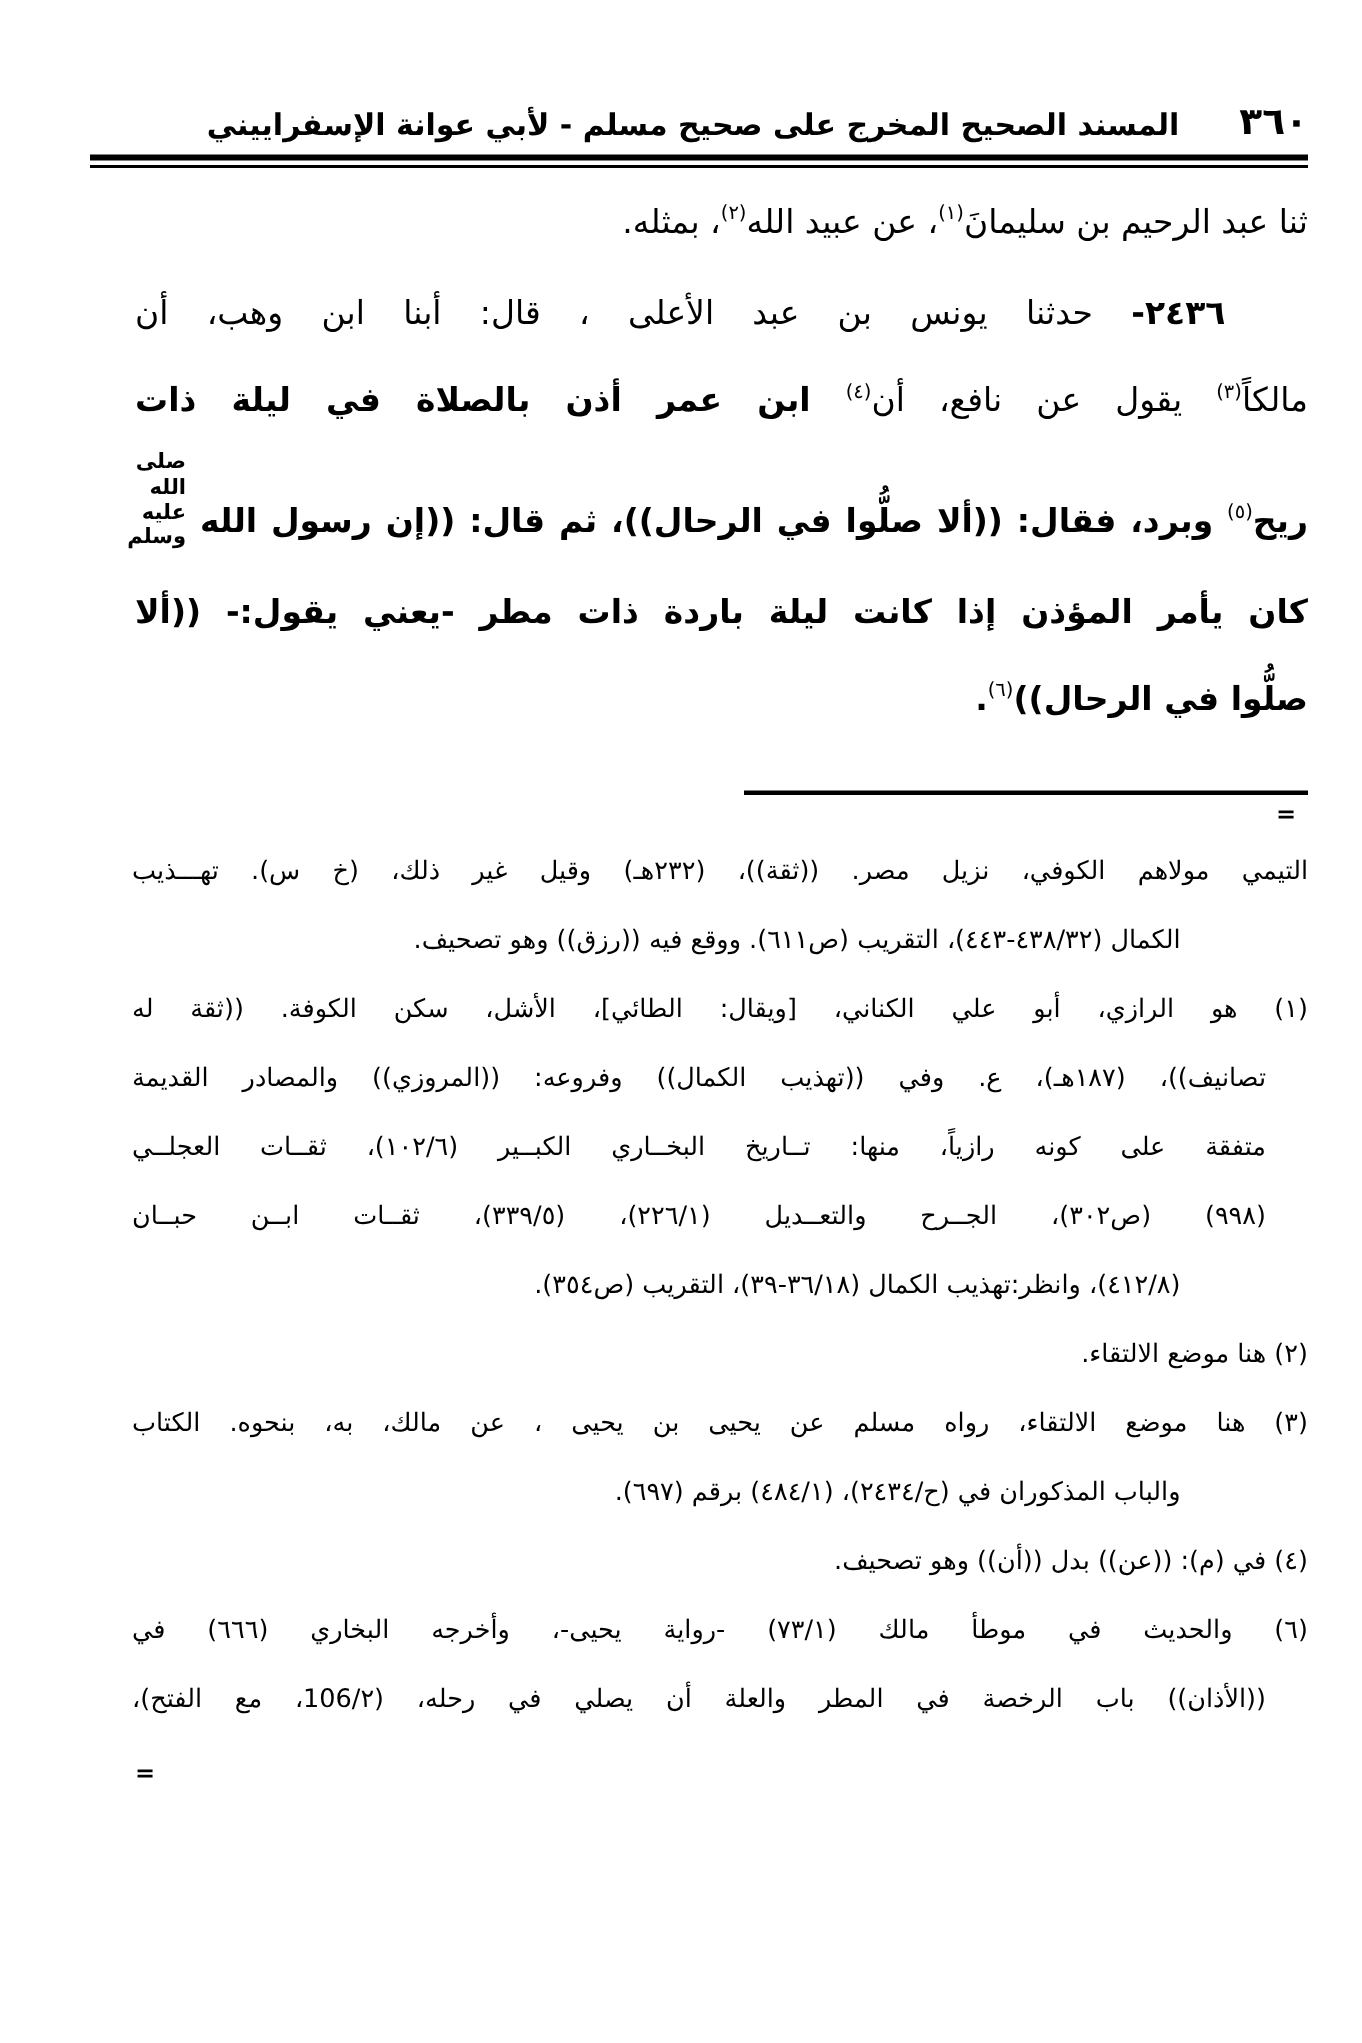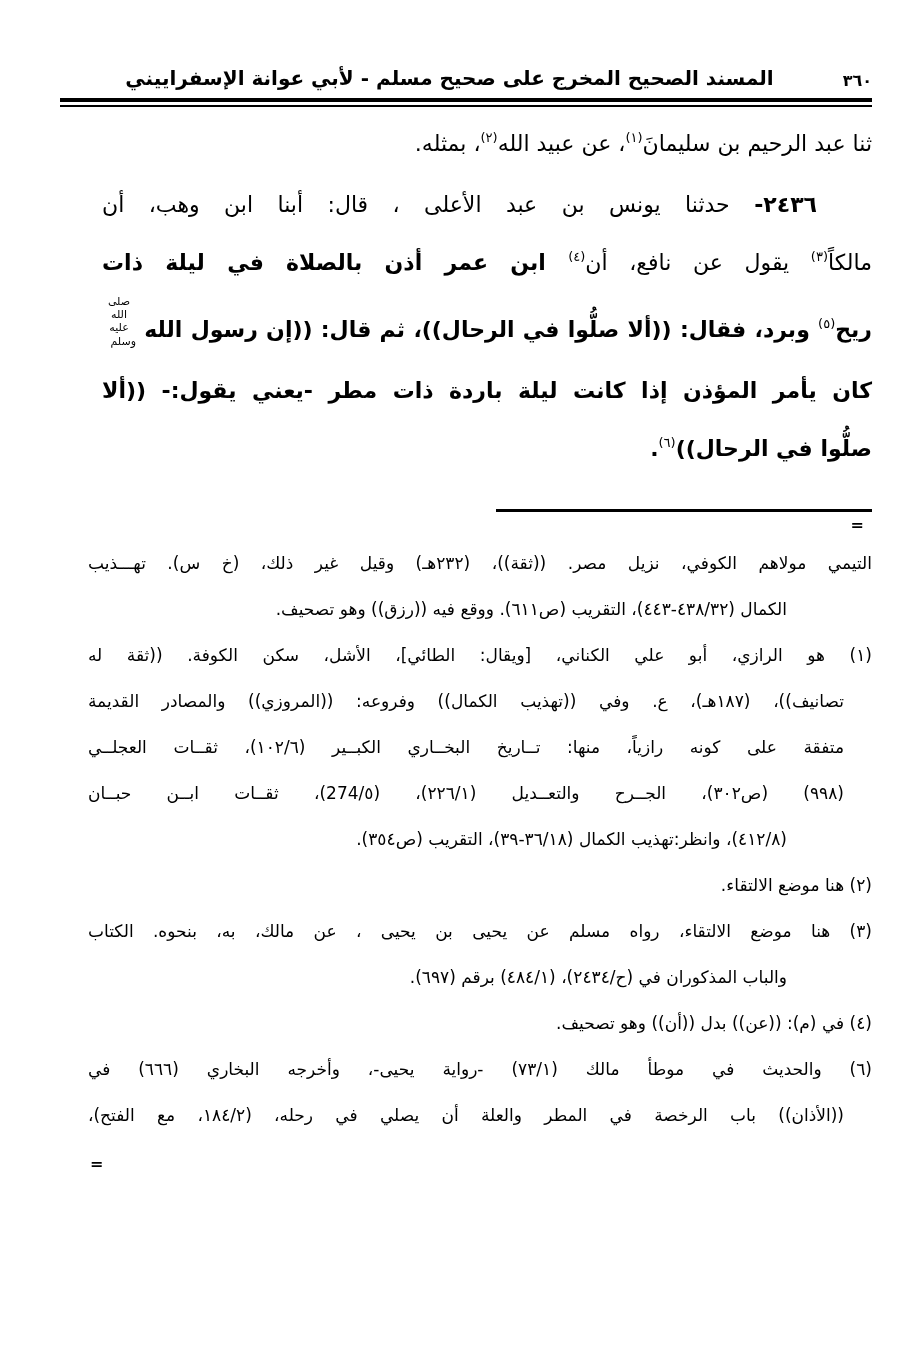--- a/index.html
+++ b/index.html
@@ -4,33 +4,33 @@
 <style>
   html,body{margin:0;padding:0;background:#e8e8e8;}
   .page{
     width:908px;height:1362px;background:#ffffff;color:#000;
     direction:rtl;font-family:"DejaVu Sans",sans-serif;
     padding:66px 36px 0 60px;box-sizing:border-box;overflow:hidden;
     position:relative;
   }
   
   .header{display:flex;direction:rtl;align-items:flex-end;gap:40px;padding-left:6px;}
-  .pagenum{font-size:16px;font-weight:bold;letter-spacing:2px;margin-left:29px;}
+  .pagenum{font-size:25px;font-weight:bold;letter-spacing:2px;}
   .booktitle{font-size:20px;font-weight:bold;white-space:nowrap;text-align:right;}
   .rule{margin-top:8px;border-top:4px solid #000;border-bottom:2px solid #000;height:3px;}
   
   .main{margin-top:8px;padding-left:30px;}
   .mline{font-size:22px;line-height:58px;text-align:justify;}
-  .mj{text-align-last:justify;margin-left:12px;}
+  .mj{text-align-last:justify;}
   .mlast{text-align-last:right;}
   .indent{text-indent:55px;}
   .b{font-weight:bold;}
   .fnref{font-size:13px;position:relative;top:-9px;font-weight:normal;}
-  .saw{display:inline-block;width:34px;font-size:11px;line-height:1.2;
-       text-align:center;vertical-align:-8px;font-weight:normal;}
+  .saw{display:inline-block;width:34px;font-size:14px;line-height:1.2;
+       text-align:right;vertical-align:-8px;font-weight:bold;}
   
   .fsep{width:376px;margin:28px 0 0 auto;border-top:3px solid #000;}
   .contmark-top{text-align:right;padding-right:8px;font-size:16px;font-weight:bold;line-height:26px;}
   .footnotes{padding-left:0;padding-right:0;margin-top:2px;padding-inline-start:0;padding-inline-end:0;}
   .fn{padding-left:0;}
   .fl{font-size:17px;line-height:46px;text-align:justify;text-align-last:right;}
   .fj{text-align-last:justify;}
   .h{padding-right:28px;}
   .h85{padding-right:85px;}
   .foot-block{padding-left:28px;}
@@ -68,39 +68,39 @@
 
     <div class="fn">
       <div class="fl fj">التيمي مولاهم الكوفي، نزيل مصر. ((ثقة))، (٢٣٢هـ) وقيل غير ذلك، (خ س). تهـــذيب</div>
       <div class="fl h85">الكمال (٤٤٣‎-‎٤٣٨/٣٢)، التقريب (ص٦١١). ووقع فيه ((رزق)) وهو تصحيف.</div>
     </div>
 
     <div class="fn">
       <div class="fl fj">(١) هو الرازي، أبو علي الكناني، [ويقال: الطائي]، الأشل، سكن الكوفة. ((ثقة له</div>
       <div class="fl fj h">تصانيف))، (١٨٧هـ)، ع. وفي ((تهذيب الكمال)) وفروعه: ((المروزي)) والمصادر القديمة</div>
       <div class="fl fj h">متفقة على كونه رازياً، منها: تــاريخ البخــاري الكبــير (١٠٢/٦)، ثقــات العجلــي</div>
-      <div class="fl fj h">(٩٩٨) (ص٣٠٢)، الجــرح والتعــديل (٢٢٦/١)، (274/٥)، ثقــات ابــن حبــان</div>
+      <div class="fl fj h">(٩٩٨) (ص٣٠٢)، الجــرح والتعــديل (٢٢٦/١)، (٣٣٩/٥)، ثقــات ابــن حبــان</div>
       <div class="fl h85">(٤١٢/٨)، وانظر:تهذيب الكمال (٣٩‎-‎٣٦/١٨)، التقريب (ص٣٥٤).</div>
     </div>
 
     <div class="fn">
       <div class="fl">(٢) هنا موضع الالتقاء.</div>
     </div>
 
     <div class="fn">
       <div class="fl fj">(٣) هنا موضع الالتقاء، رواه مسلم عن يحيى بن يحيى ، عن مالك، به، بنحوه. الكتاب</div>
       <div class="fl h85">والباب المذكوران في (ح/٢٤٣٤)، (٤٨٤/١) برقم (٦٩٧).</div>
     </div>
 
     <div class="fn">
       <div class="fl">(٤) في (م): ((عن)) بدل ((أن)) وهو تصحيف.</div>
     </div>
 
 
     <div class="fn">
       <div class="fl fj">(٦) والحديث في موطأ مالك (٧٣/١) -رواية يحيى-، وأخرجه البخاري (٦٦٦) في</div>
-      <div class="fl fj h">((الأذان)) باب الرخصة في المطر والعلة أن يصلي في رحله، (١٨٤/٢، مع الفتح)،</div>
+      <div class="fl fj h">((الأذان)) باب الرخصة في المطر والعلة أن يصلي في رحله، (106/٢، مع الفتح)،</div>
     </div>
 
     <div class="endmark">=</div>
   </div>
 
 </div>
 
 </body></html>

